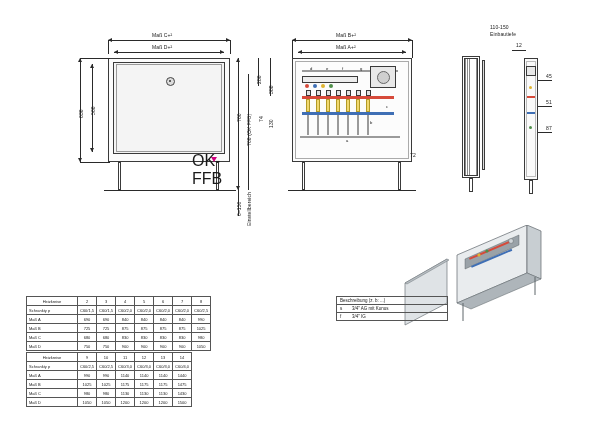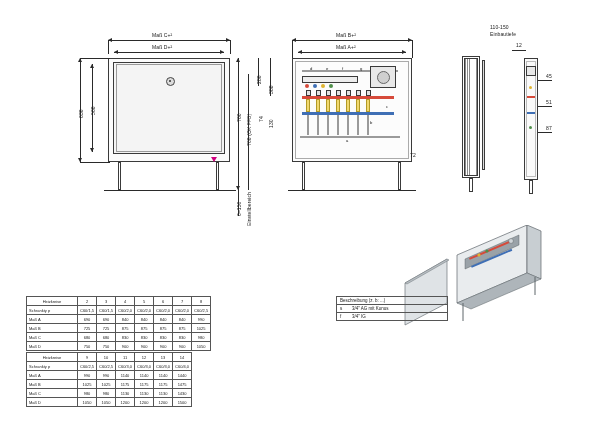--- a/index.html
+++ b/index.html
@@ -82,20 +82,21 @@
   <div class="lbl rot abs" style="left:78px;top:118px;transform:rotate(-90deg);">636</div>
 
   <div class="dimline v" style="left:92px;top:64px;height:88px;"></div>
   <div class="arrowU" style="left:90px;top:64px;"></div>
   <div class="arrowD" style="left:90px;top:148px;"></div>
   <div class="lbl rot abs" style="left:90px;top:115px;transform:rotate(-90deg);">566</div>
   <div class="dimline h" style="left:80px;top:58px;width:30px;"></div>
   <div class="dimline h" style="left:80px;top:162px;width:30px;"></div>
 
   <div class="tri abs" style="left:211px;top:157px;"></div>
+  <div class="okffb abs" style="left:192px;top:152px;">OK-FFB</div>
 </div>
 
 <div class="abs" style="left:250px;top:0;width:200px;height:230px;">
 
   <div class="dimline h" style="left:42px;top:40px;width:120px;"></div>
   <div class="arrowL" style="left:42px;top:38px;"></div>
   <div class="arrowR" style="left:158px;top:38px;"></div>
   <div class="lbl abs" style="left:86px;top:32px;">Maß B+²</div>
 
   <div class="dimline h" style="left:48px;top:52px;width:108px;"></div>

